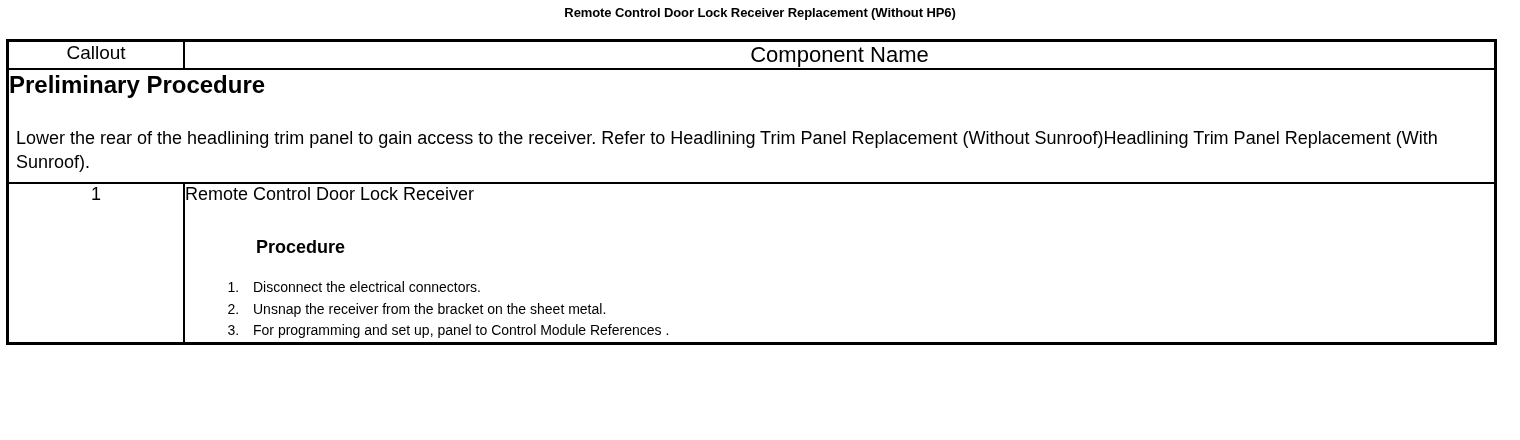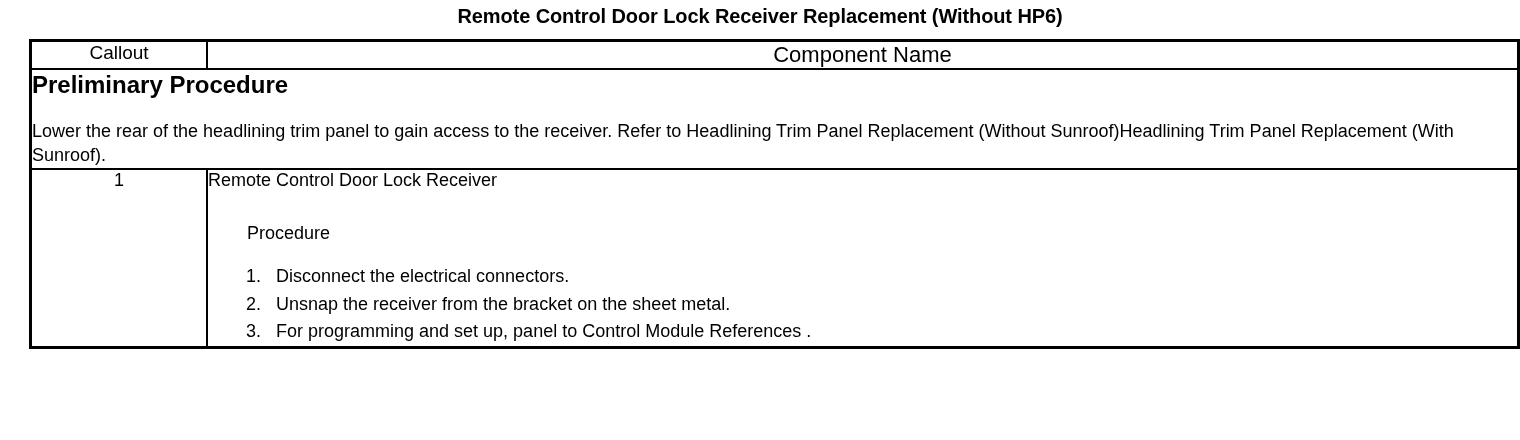--- a/index.html
+++ b/index.html
@@ -17,31 +17,31 @@
 
   .page {
     position: relative;
     width: 1520px;
     height: 440px;
     box-sizing: border-box;
   }
 
   .doc-title {
     text-align: center;
-    font-size: 20px;
+    font-size: 13px;
     font-weight: bold;
     line-height: 1;
     padding-top: 6px;
     padding-bottom: 0;
     letter-spacing: -0.1px;
   }
 
   .table-wrap {
     position: absolute;
-    left: 29px;
+    left: 6px;
     top: 39px;
     width: 1491px;
   }
 
   table.proc-table {
     width: 1491px;
     border-collapse: collapse;
     table-layout: fixed;
     border: 3px solid #000;
   }
@@ -77,21 +77,21 @@
   }
   .prelim-heading {
     font-size: 24px;
     font-weight: bold;
     line-height: 1.22;
     margin: 0;
   }
   .prelim-body {
     font-size: 18px;
     line-height: 1.33;
-    margin: 0;
+    margin: 7px;
     padding-top: 21px;
   }
 
   
   .callout-cell {
     width: 174px;
     text-align: center;
     vertical-align: middle;
     font-size: 18px;
   }
@@ -99,33 +99,33 @@
     padding: 6px 8px 10px 10px;
     margin-left: 26px;
   }
   .component-name {
     font-size: 18px;
     line-height: 1.2;
     margin: 0;
   }
   .procedure-heading {
     font-size: 18px;
-    font-weight: normal;
+    font-weight: bold;
     margin: 0;
     padding-top: 31px;
-    padding-left: 39px;
+    padding-left: 71px;
     line-height: 1.2;
   }
   ol.steps {
     margin: 0;
     padding-top: 19px;
     padding-left: 58px;
     padding-right: 0;
     padding-bottom: 0;
-    font-size: 18px;
+    font-size: 14px;
     line-height: 1.53;
     list-style-position: outside;
   }
   ol.steps li {
     padding-left: 10px;
   }
 </style>
 </head>
 <body>
 

